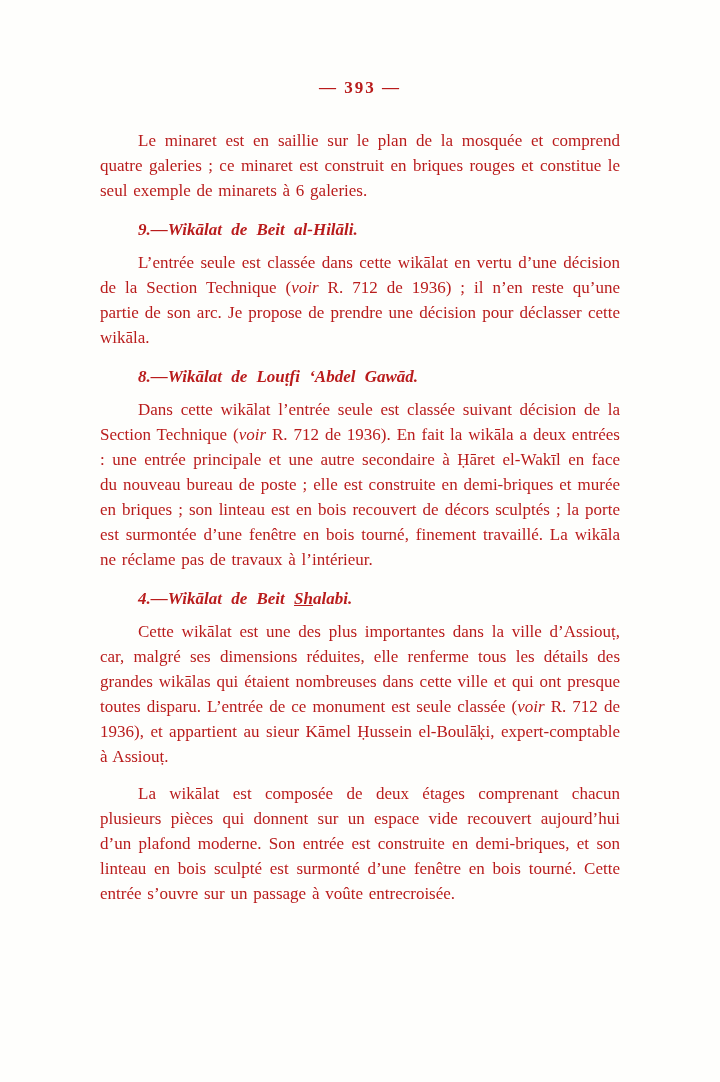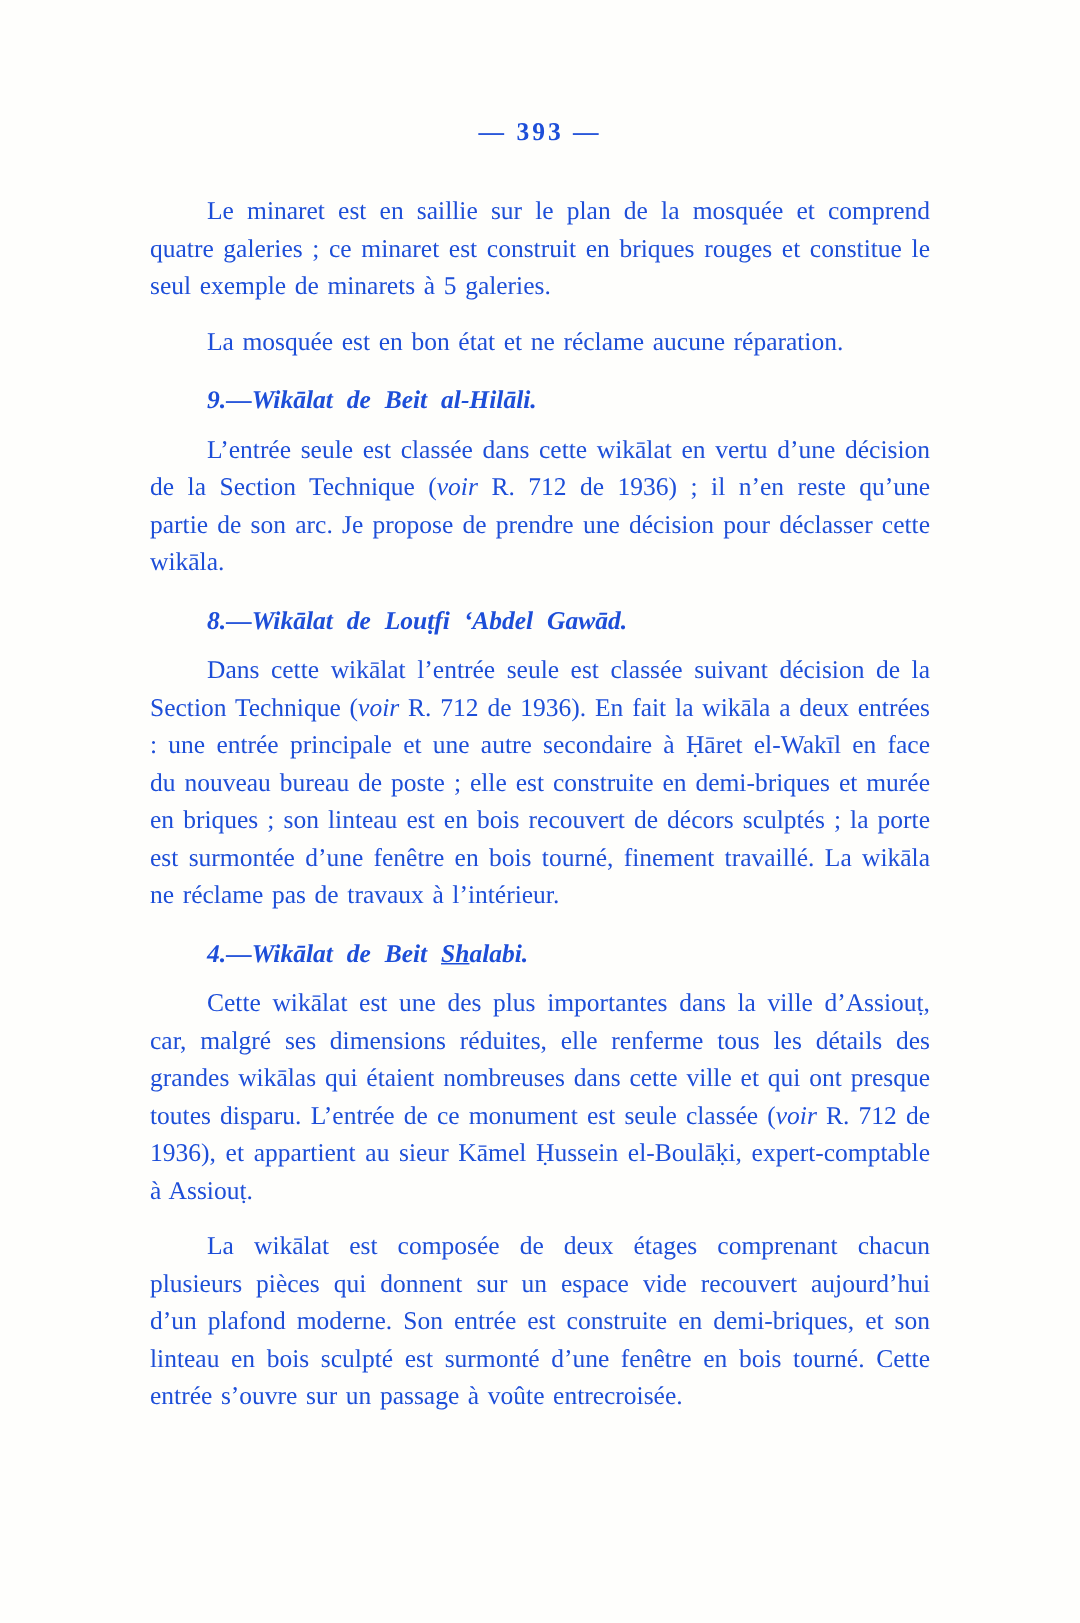--- a/index.html
+++ b/index.html
@@ -5,21 +5,21 @@
   * { margin: 0; padding: 0; box-sizing: border-box; }
   html, body { background: #e9e9e7; }
   body {
     font-family: "Liberation Serif", "DejaVu Serif", serif;
     display: flex; justify-content: center;
   }
   .page {
     width: 720px;
     height: 1082px;
     background: #fefefc;
-    color: #1d4ed8;
+    color: #b91c1c;
     padding: 78px 100px 0 100px;
     overflow: hidden;
     position: relative;
   }
   .page-number {
     text-align: center;
     font-weight: bold;
     font-size: 17px;
     line-height: 20px;
     letter-spacing: 2px;
@@ -43,22 +43,21 @@
   }
   .u { text-decoration: underline; }
   i { }
 </style>
 </head>
 <body>
 
 <div class="page">
   <div class="page-number">— 393 —</div>
 
-  <p class="para">Le minaret est en saillie sur le plan de la mosquée et comprend quatre galeries ; ce minaret est construit en briques rouges et constitue le seul exemple de minarets à 5 galeries.</p>
-  <p class="para">La mosquée est en bon état et ne réclame aucune réparation.</p>
+  <p class="para">Le minaret est en saillie sur le plan de la mosquée et comprend quatre galeries ; ce minaret est construit en briques rouges et constitue le seul exemple de minarets à 6 galeries.</p>
 
   <h3 class="heading">9.—Wikālat de Beit al-Hilāli.</h3>
   <p class="para">L’entrée seule est classée dans cette wikālat en vertu d’une décision de la Section Technique (<i>voir</i> R. 712 de 1936) ; il n’en reste qu’une partie de son arc.  Je propose de prendre une décision pour déclasser cette wikāla.</p>
 
   <h3 class="heading">8.—Wikālat de Louṭfi ‘Abdel Gawād.</h3>
   <p class="para">Dans cette wikālat l’entrée seule est classée suivant décision de la Section Technique (<i>voir</i> R. 712 de 1936).  En fait la wikāla a deux entrées : une entrée principale et une autre secondaire à Ḥāret el-Wakīl en face du nouveau bureau de poste ; elle est construite en demi-briques et murée en briques ; son linteau est en bois recouvert de décors sculptés ; la porte est surmontée d’une fenêtre en bois tourné, finement travaillé.  La wikāla ne réclame pas de travaux à l’intérieur.</p>
 
   <h3 class="heading">4.—Wikālat de Beit <span class="u">Sh</span>alabi.</h3>
   <p class="para">Cette wikālat est une des plus importantes dans la ville d’Assiouṭ, car, malgré ses dimensions réduites, elle renferme tous les détails des grandes wikālas qui étaient nombreuses dans cette ville et qui ont presque toutes disparu.  L’entrée de ce monument est seule classée (<i>voir</i> R. 712 de 1936), et appartient au sieur Kāmel Ḥussein el-Boulāḳi, expert-comptable à Assiouṭ.</p>
   <p class="para">La wikālat est composée de deux étages comprenant chacun plusieurs pièces qui donnent sur un espace vide recouvert aujourd’hui d’un plafond moderne.  Son entrée est construite en demi-briques, et son linteau en bois sculpté est surmonté d’une fenêtre en bois tourné.  Cette entrée s’ouvre sur un passage à voûte entrecroisée.</p>

